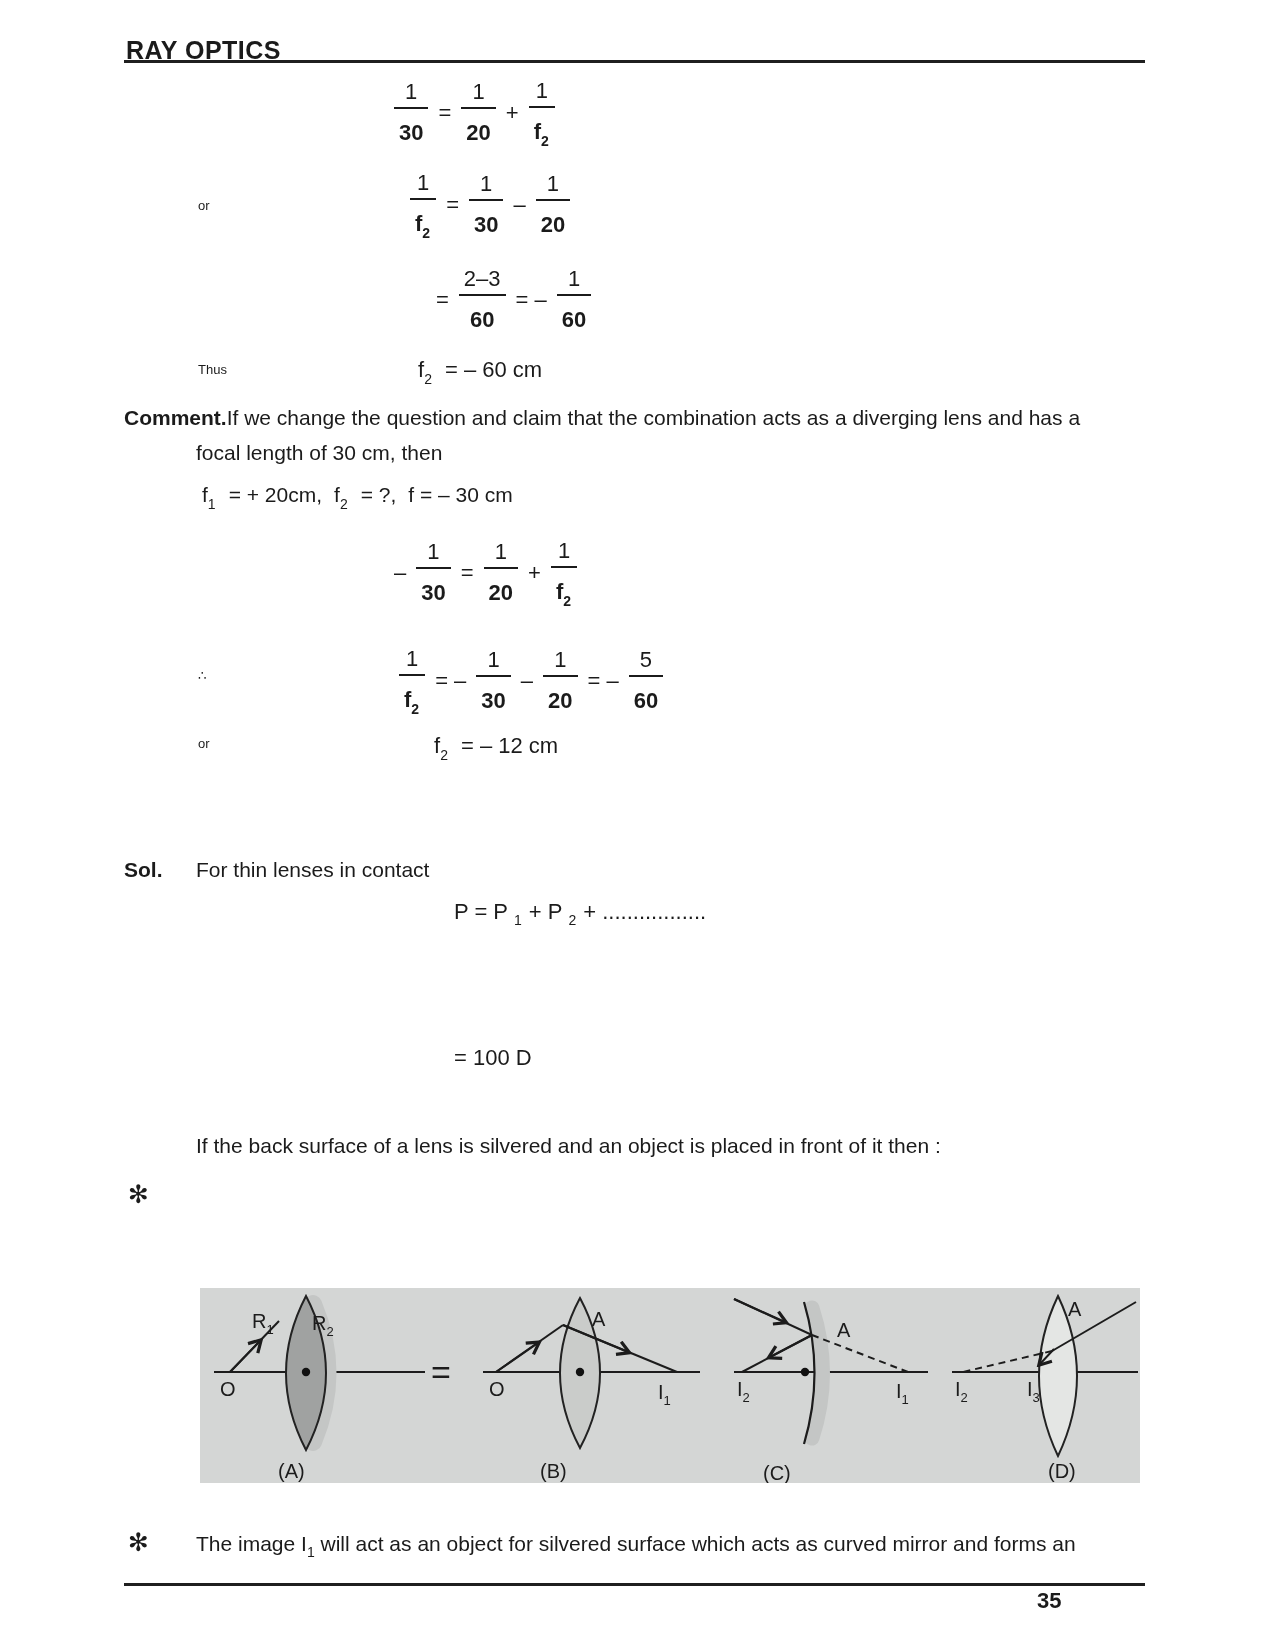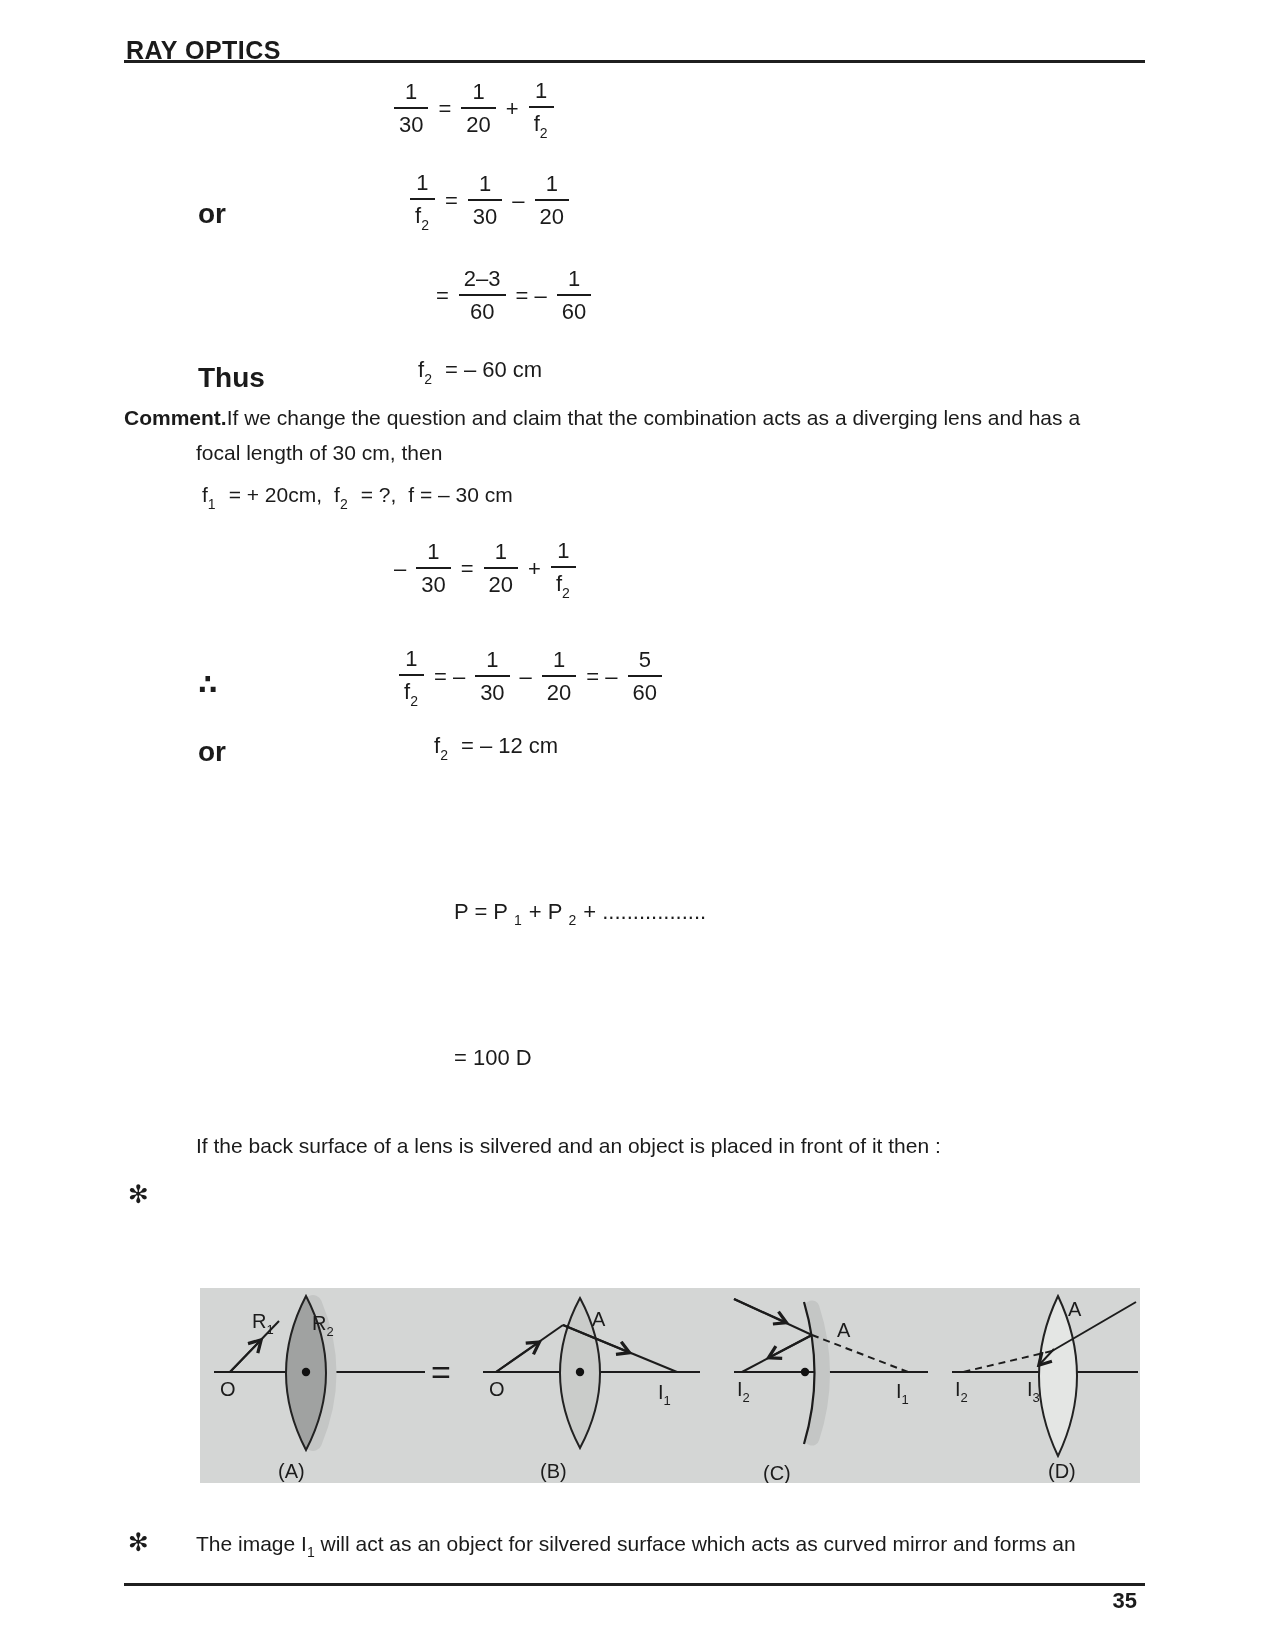--- a/index.html
+++ b/index.html
@@ -1,28 +1,28 @@
 <!DOCTYPE html>
 <html><head>
 <meta charset="utf-8">
 <style>
   html,body{margin:0;padding:0;background:#ffffff;}
   .page{position:relative;width:1275px;height:1650px;background:#fff;
         font-family:"Liberation Sans","DejaVu Sans",sans-serif;color:#1b1b1b;overflow:hidden;}
   .rule{position:absolute;left:124px;width:1021px;height:3px;background:#1f1f1f;}
   .hdr-title{position:absolute;left:126px;top:36px;font-size:25px;font-weight:bold;letter-spacing:.5px;}
-  .pageno{position:absolute;left:1037px;top:1588px;width:100px;text-align:right;font-size:22px;font-weight:bold;}
+  .pageno{position:absolute;left:1037px;top:1588px;width:100px;text-align:left;font-size:22px;font-weight:bold;}
   
   .eq{position:absolute;font-size:22px;white-space:nowrap;}
   .mt{display:inline-block;vertical-align:middle;margin:0 6px;}
   .mfrac{display:inline-block;vertical-align:middle;text-align:center;margin:0 4px;}
   .mnum{display:block;padding:0 5px 4px;border-bottom:2px solid #1b1b1b;line-height:22px;}
-  .mden{display:block;padding:5px 5px 0;line-height:22px;}
+  .mden{display:block;padding:13px 5px 0;line-height:22px;font-weight:bold;}
   .msub{font-size:14px;position:relative;top:7px;margin:0 1px 0 0;display:inline-block;}
-  .lab{position:absolute;left:198px;font-size:28px;font-weight:bold;}
+  .lab{position:absolute;left:198px;font-size:13px;}
   
   .para{position:absolute;font-size:21px;line-height:35px;}
   .hang{left:196px;width:918px;text-indent:-72px;}
   .blab{font-weight:bold;display:inline-block;width:72px;text-indent:0;}
   .blab.wide{width:auto;margin-right:0;}
   .nowrap{white-space:nowrap;}
   .bstar{position:absolute;left:128px;font-size:25px;line-height:25px;}
   .isub{font-size:14px;position:relative;top:6px;}
   .sec-title{font-size:23px;font-weight:bold;}
   
@@ -58,20 +58,23 @@
 
   <div class="eq" style="top:540px;left:388px"><span class="mt">–</span><span class="mfrac"><span class="mnum">1</span><span class="mden">30</span></span><span class="mt">=</span><span class="mfrac"><span class="mnum">1</span><span class="mden">20</span></span><span class="mt">+</span><span class="mfrac"><span class="mnum">1</span><span class="mden">f<span class="msub">2</span></span></span></div>
 
   <span class="lab" style="top:668px">∴</span>
   <div class="eq" style="top:648px;left:395px"><span class="mfrac"><span class="mnum">1</span><span class="mden">f<span class="msub">2</span></span></span><span class="mt">= –</span><span class="mfrac"><span class="mnum">1</span><span class="mden">30</span></span><span class="mt">–</span><span class="mfrac"><span class="mnum">1</span><span class="mden">20</span></span><span class="mt">= –</span><span class="mfrac"><span class="mnum">5</span><span class="mden">60</span></span></div>
 
   <span class="lab" style="top:736px">or</span>
   <div class="eq" style="top:732px;left:428px"><span class="mt">f<span class="msub">2</span></span><span class="mt">= – 12 cm</span></div>
 
 
+  <div class="para hang nowrap" style="top:852px">
+    <b class="blab">Sol.</b><span>For thin lenses in contact</span>
+  </div>
 
   <div class="eq" style="top:898px;left:448px"><span class="mt">P = P</span><span class="msub">1</span><span class="mt">+ P</span><span class="msub">2</span><span class="mt">+ .................</span></div>
   <div class="eq" style="top:1044px;left:448px"><span class="mt">= 100 D</span></div>
 
 
   <div class="para nowrap" style="top:1128px;left:196px">If the back surface of a lens is silvered and an object is placed in front of it then :</div>
 
   <span class="bstar" style="top:1182px">✻</span>
 
   <svg class="diagram" viewBox="0 0 940 195">

